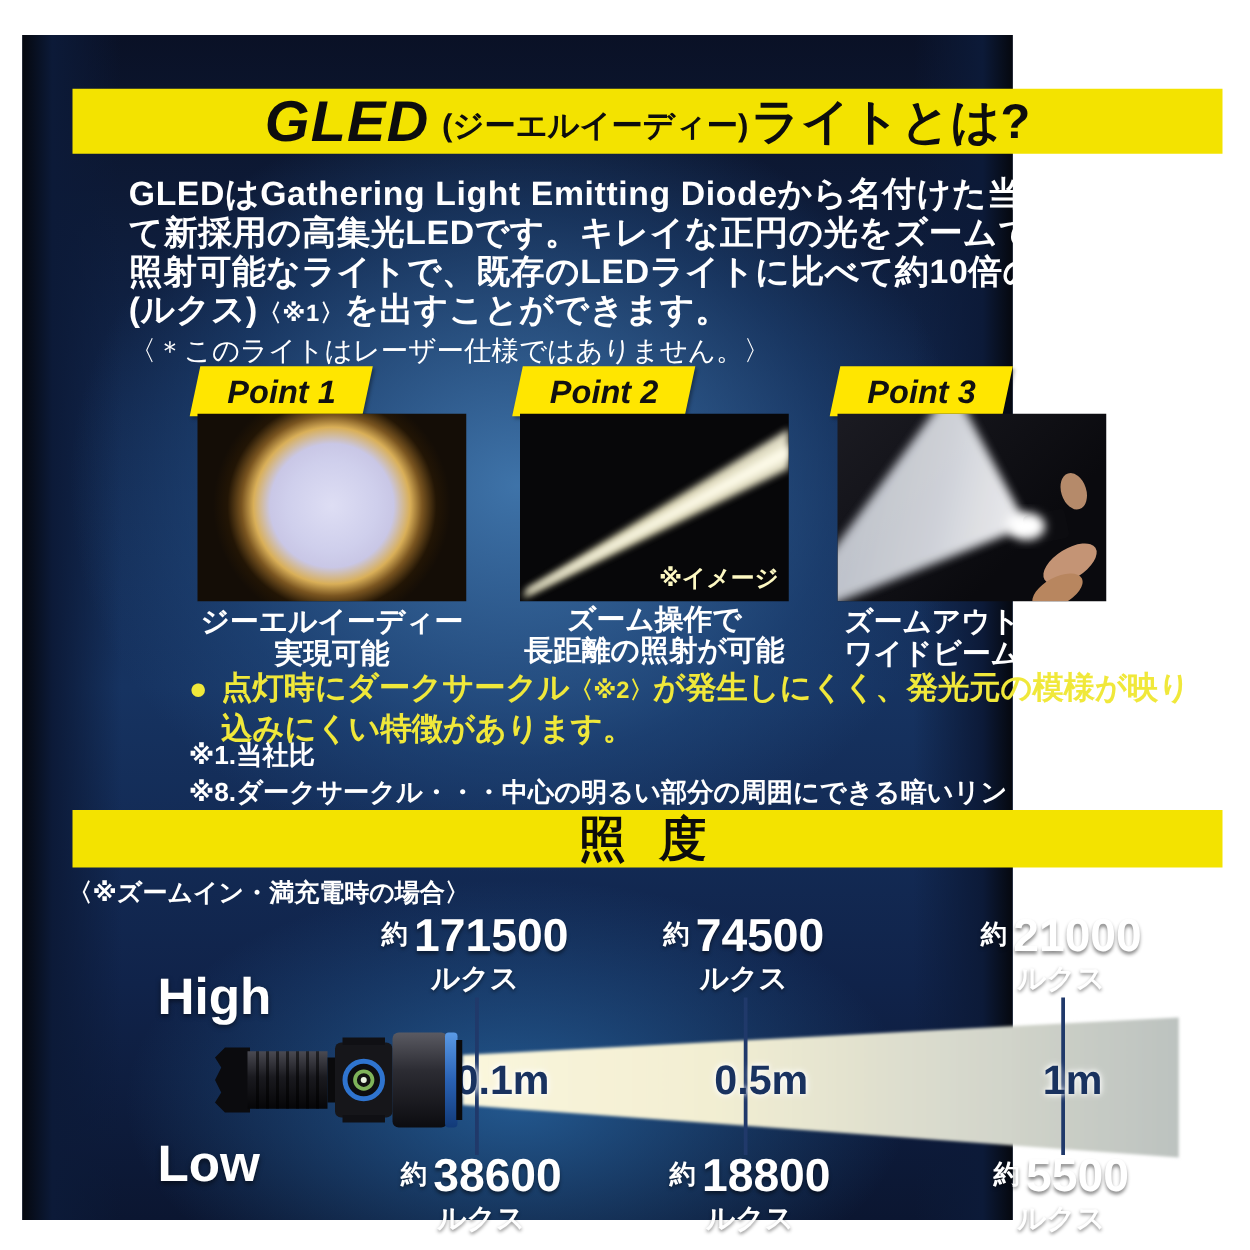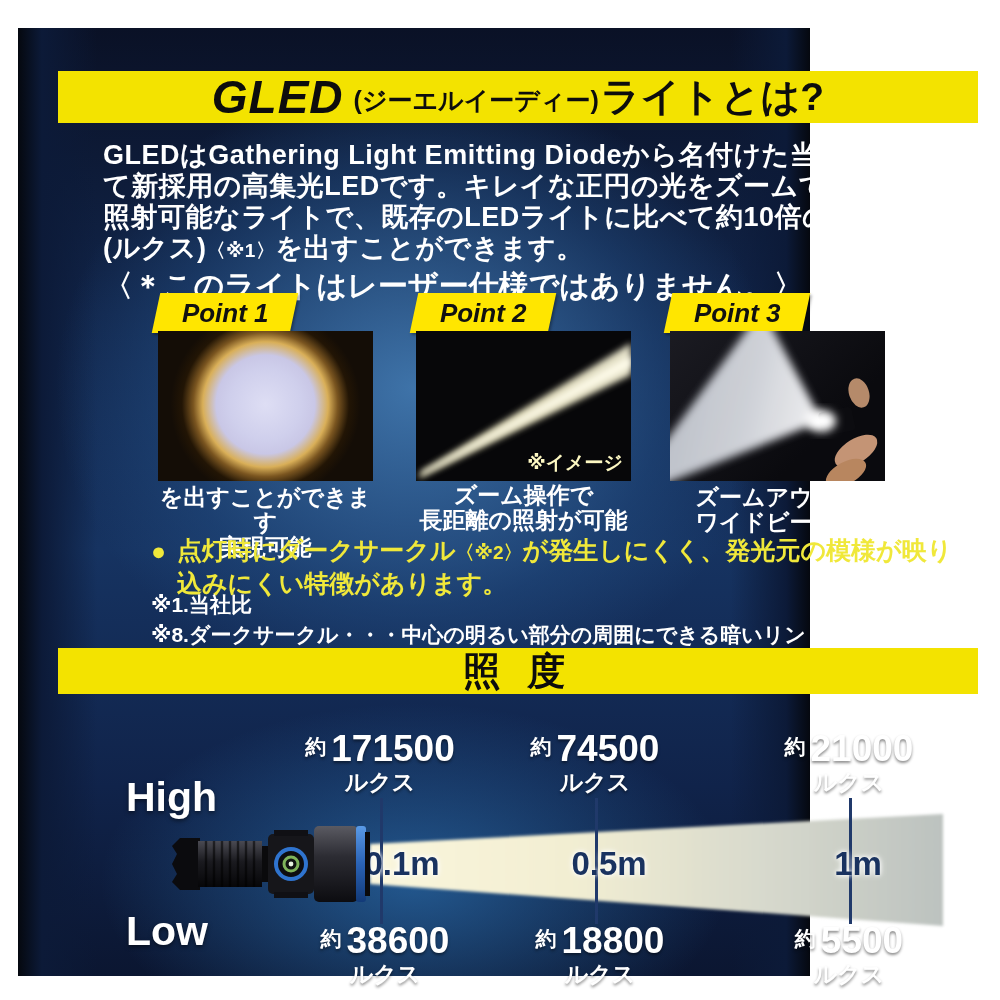--- a/index.html
+++ b/index.html
@@ -15,21 +15,21 @@
   .abs{position:absolute;}
   .band{position:absolute;left:40px;width:920px;background:#f3e300;color:#0d0d0d;
         display:flex;align-items:center;justify-content:center;}
   .hdr{top:43px;height:52px;}
   .hdr .brand{font-size:46px;font-weight:900;font-style:italic;letter-spacing:1px;}
   .hdr .reading{font-size:25px;font-weight:800;margin:6px 2px 0 10px;}
   .hdr .suffix{font-size:39px;font-weight:900;}
   .intro{left:85px;top:112px;width:845px;color:#ffffff;font-size:27px;font-weight:700;
          line-height:31px;letter-spacing:.5px;}
   .small-ref{font-size:19px;font-weight:700;}
-  .laser-note{left:85px;top:238px;color:#ffffff;font-size:30px;font-weight:700;}
+  .laser-note{left:85px;top:238px;color:#ffffff;font-size:22px;font-weight:400;}
   .badge{position:absolute;width:138px;height:40px;background:#ffe600;transform:skewX(-12deg);
          display:flex;align-items:center;justify-content:center;top:265px;box-shadow:2px 2px 3px rgba(0,0,0,.35);}
   .badge span{transform:skewX(12deg);font-style:italic;font-weight:900;font-size:26px;color:#111;}
   .photo{position:absolute;top:303px;width:215px;height:150px;background:#0b0b0f;overflow:hidden;}
   .photo svg{position:absolute;left:0;top:0;}
   .img-note{position:absolute;right:8px;bottom:5px;color:#fef9c3;font-size:19px;font-weight:700;}
   .caption{position:absolute;top:457px;width:215px;text-align:center;color:#ffffff;
            font-size:23px;font-weight:700;line-height:25px;}
   .feature{left:133px;top:507px;width:780px;color:#f0e83a;font-size:25px;font-weight:800;
            line-height:30px;padding-left:26px;}
@@ -114,44 +114,45 @@
         <polygon points="152,90 92,-22 -48,170" fill="url(#wb)" filter="url(#blur3)" opacity="0.95"></polygon>
         <rect x="150" y="80" width="34" height="24" rx="4" fill="#0c0c10" transform="rotate(-12 160 92)"></rect>
         <ellipse cx="151" cy="90" rx="15" ry="11" fill="#ffffff" filter="url(#blur3)"></ellipse>
         <ellipse cx="189" cy="62" rx="10" ry="15" fill="#b58a6a" transform="rotate(-18 189 62)"></ellipse>
         <ellipse cx="186" cy="120" rx="24" ry="12" fill="#c49475" transform="rotate(-32 186 120)"></ellipse>
         <ellipse cx="176" cy="142" rx="22" ry="11" fill="#b8865f" transform="rotate(-28 176 142)"></ellipse>
       </svg>
     </div>
 
     <div class="caption" style="left:140px;">
-      <div>を出すことができます</div>
+      <div>ジーエルイーディー</div>
       <div>実現可能</div>
     </div>
     <div class="caption" style="left:398px;font-family:Liberation Mono, monospace;">
       <div>ズーム操作で</div>
       <div>長距離の照射が可能</div>
     </div>
-    <div class="caption" style="left:652px;">
+    <div class="caption" style="left:632px;">
       <div>ズームアウトで</div>
       <div>ワイドビームも</div>
     </div>
 
     <div class="abs feature">
       <span class="bullet">●</span><span>点灯時にダークサークル</span><span class="small-ref">〈※2〉</span><span>が発生しにくく、発光元の模様が映り込みにくい特徴があります。</span>
     </div>
 
     <div class="abs footnotes">
       <div>※1.当社比</div>
       <div>※8.ダークサークル・・・中心の明るい部分の周囲にできる暗いリング状の影のこと</div>
     </div>
 
     <div class="band lum">
       <span>照 度</span>
     </div>
+    <div class="abs cond-note">〈※ズームイン・満充電時の場合〉</div>
 
     <div class="hl-label" style="left:108px;top:746px;">High</div>
     <div class="hl-label" style="left:108px;top:880px;">Low</div>
 
     <div class="lux-col" style="left:267px;top:700px;">
       <div class="lux-num"><span class="approx">約</span><span>171500</span></div>
       <div class="lux-unit">ルクス</div>
     </div>
     <div class="lux-col" style="left:482px;top:700px;">
       <div class="lux-num"><span class="approx">約</span><span>74500</span></div>

